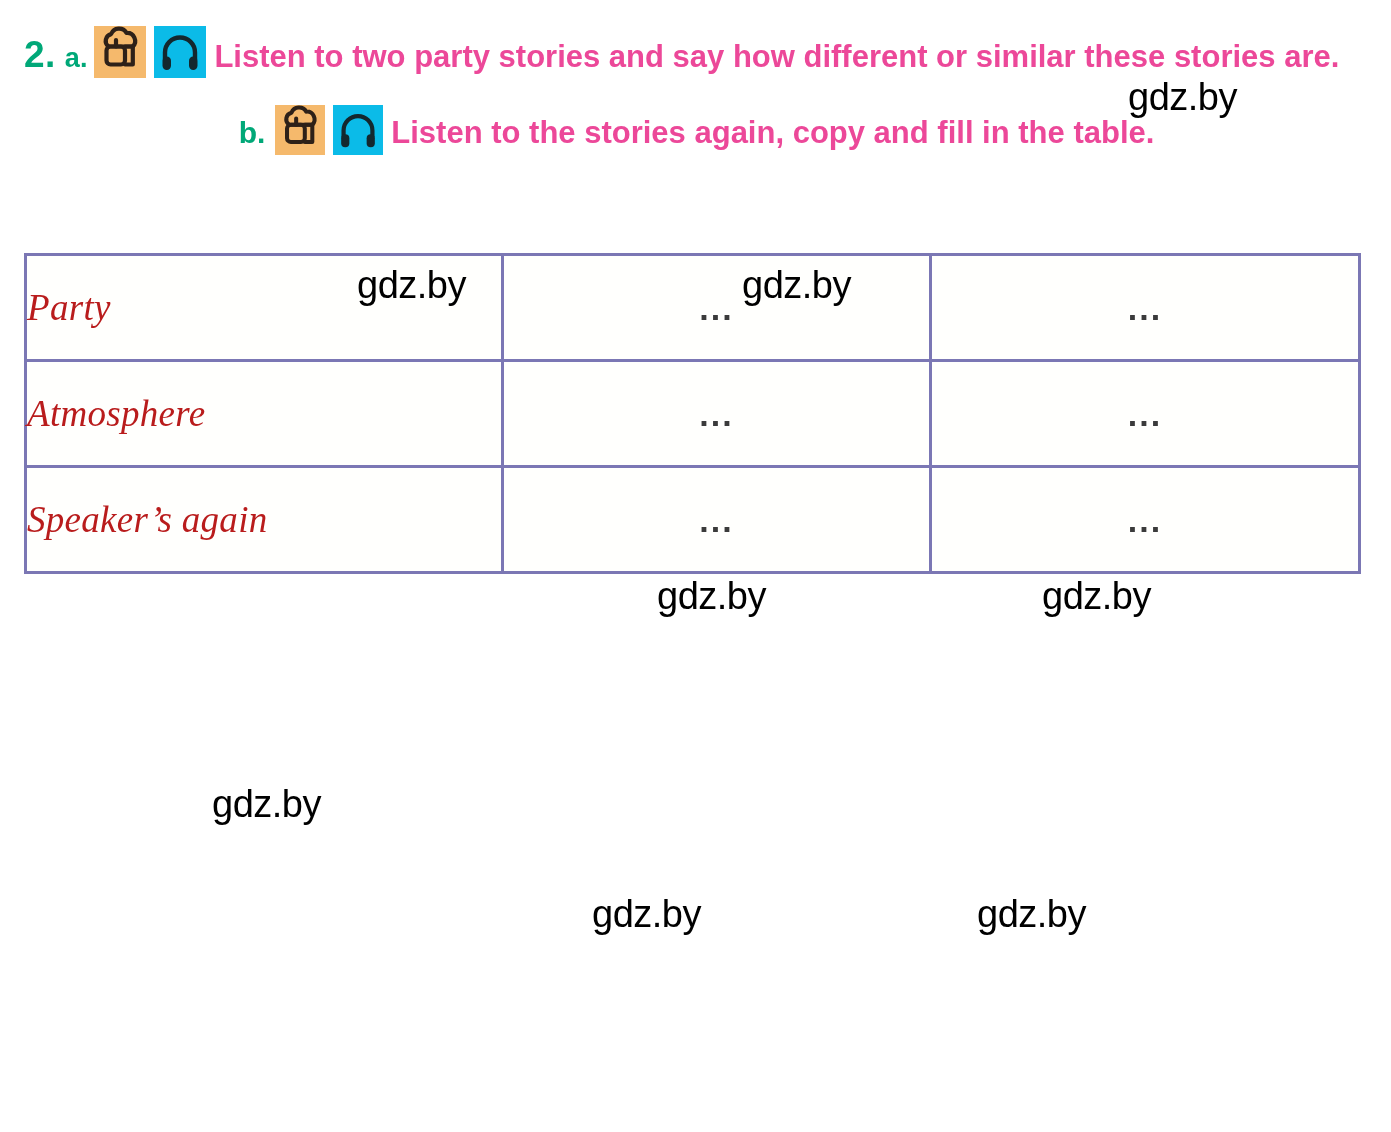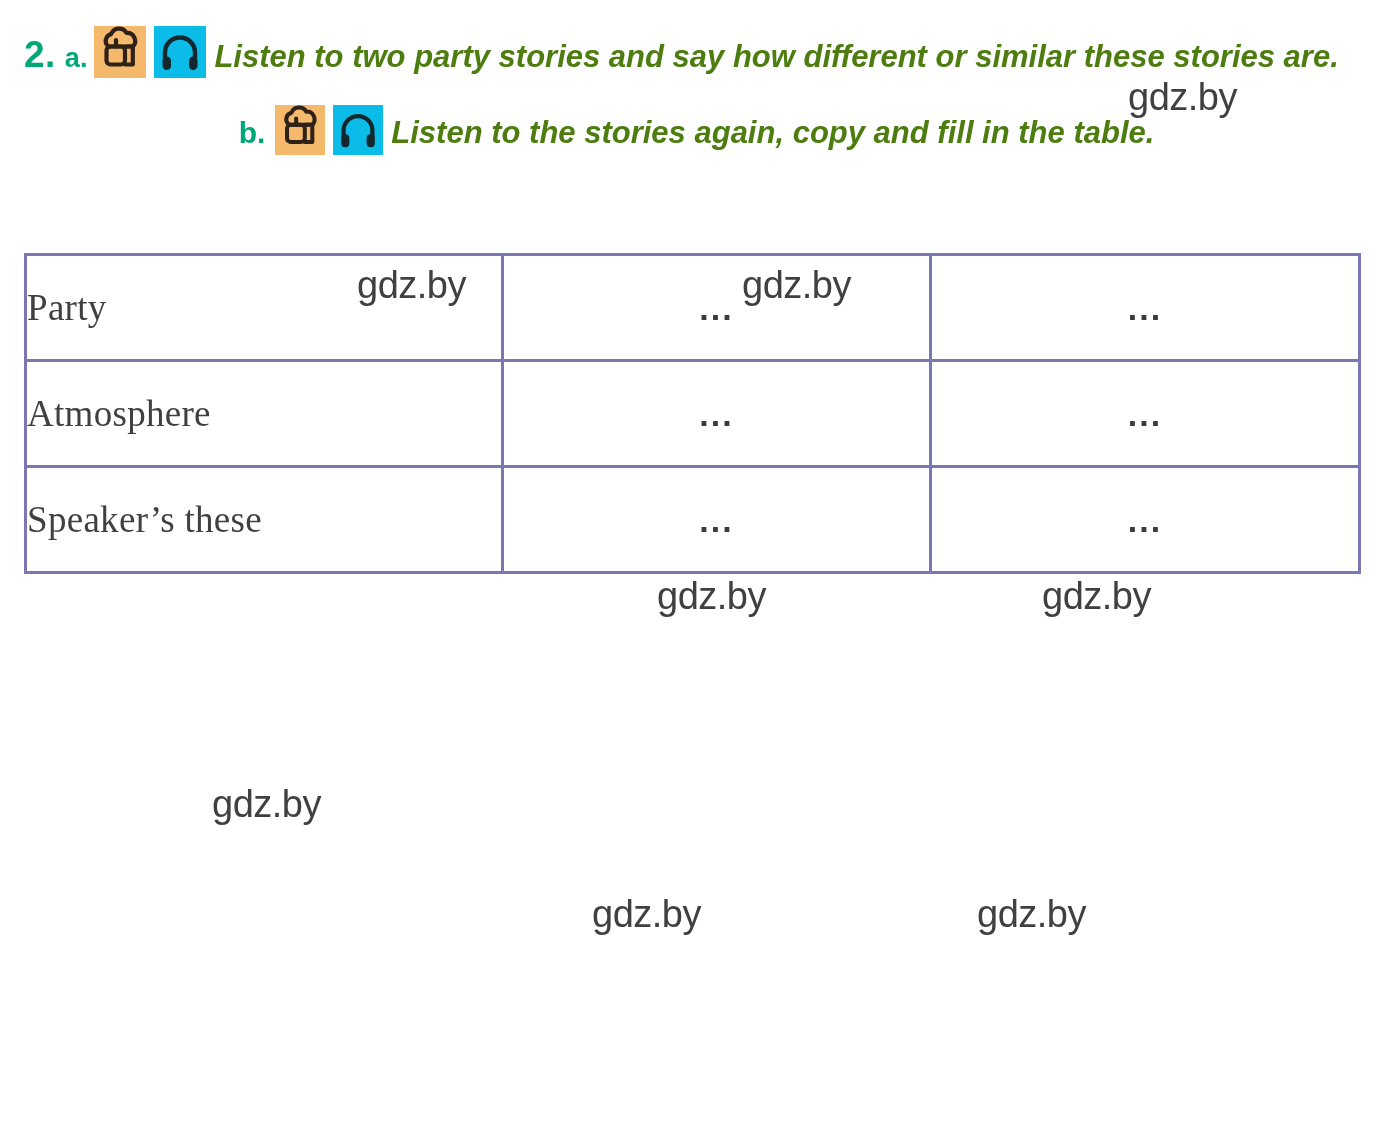--- a/index.html
+++ b/index.html
@@ -52,23 +52,22 @@
     font-size: 27px;
     margin-left: 9px;
     margin-right: 7px;
   }
   .task-letter.b-letter {
     font-size: 30px;
     margin-left: 0;
     margin-right: 10px;
   }
   .task-text {
-    color: #4d7c0f;
-    font-weight: bold;
-    font-style: italic;
+    color: #ec4899;
+    font-weight: bold;
   }
 
   
   .icon-badge {
     display: inline-block;
     vertical-align: -11px;
     margin-right: 8px;
     position: relative;
   }
   .icon-badge svg { display: block; }
@@ -91,24 +90,25 @@
     background: #fffffd;
     position: relative;
   }
   .col-label  { width: 477px; }
   .col-a      { width: 428px; }
   .col-b      { width: 429px; }
 
   .row-label {
     font-family: "Liberation Serif", serif;
     font-size: 37px;
-    color: #404040;
+    color: #b91c1c;
     padding-left: 38px;
     letter-spacing: 0.3px;
     white-space: nowrap;
+    font-style: italic;
   }
   .cell-dots {
     text-align: center;
     font-family: "Liberation Sans", sans-serif;
     font-size: 34px;
     font-weight: bold;
     color: #3b3b3b;
     letter-spacing: 2px;
     line-height: 1;
   }
@@ -116,21 +116,21 @@
     display: block;
     width: 100%;
     text-align: center;
   }
 
   
   .wm {
     position: absolute;
     font-family: "Liberation Sans", sans-serif;
     font-size: 38px;
-    color: #404040;
+    color: #000000;
     letter-spacing: -0.5px;
     white-space: nowrap;
     pointer-events: none;
   }
   .wm-top      { left: 1128px; top: 76px; }
   .wm-party-1  { left: 357px;  top: 264px; }
   .wm-party-2  { left: 742px;  top: 264px; }
   .wm-food-1   { left: 657px;  top: 575px; }
   .wm-food-2   { left: 1042px; top: 575px; }
   .wm-atmos    { left: 212px;  top: 783px; }
@@ -210,21 +210,21 @@
       <td class="cell-dots">
           <span class="dots-inner">...</span>
         </td>
       <td class="cell-dots">
           <span class="dots-inner">...</span>
         </td>
     </tr>
 
 
     <tr>
-      <td class="row-label">Speaker’s these</td>
+      <td class="row-label">Speaker’s again</td>
       <td class="cell-dots">
           <span class="dots-inner">...</span>
         </td>
       <td class="cell-dots">
           <span class="dots-inner">...</span>
         </td>
     </tr>
 
 
   </tbody>

